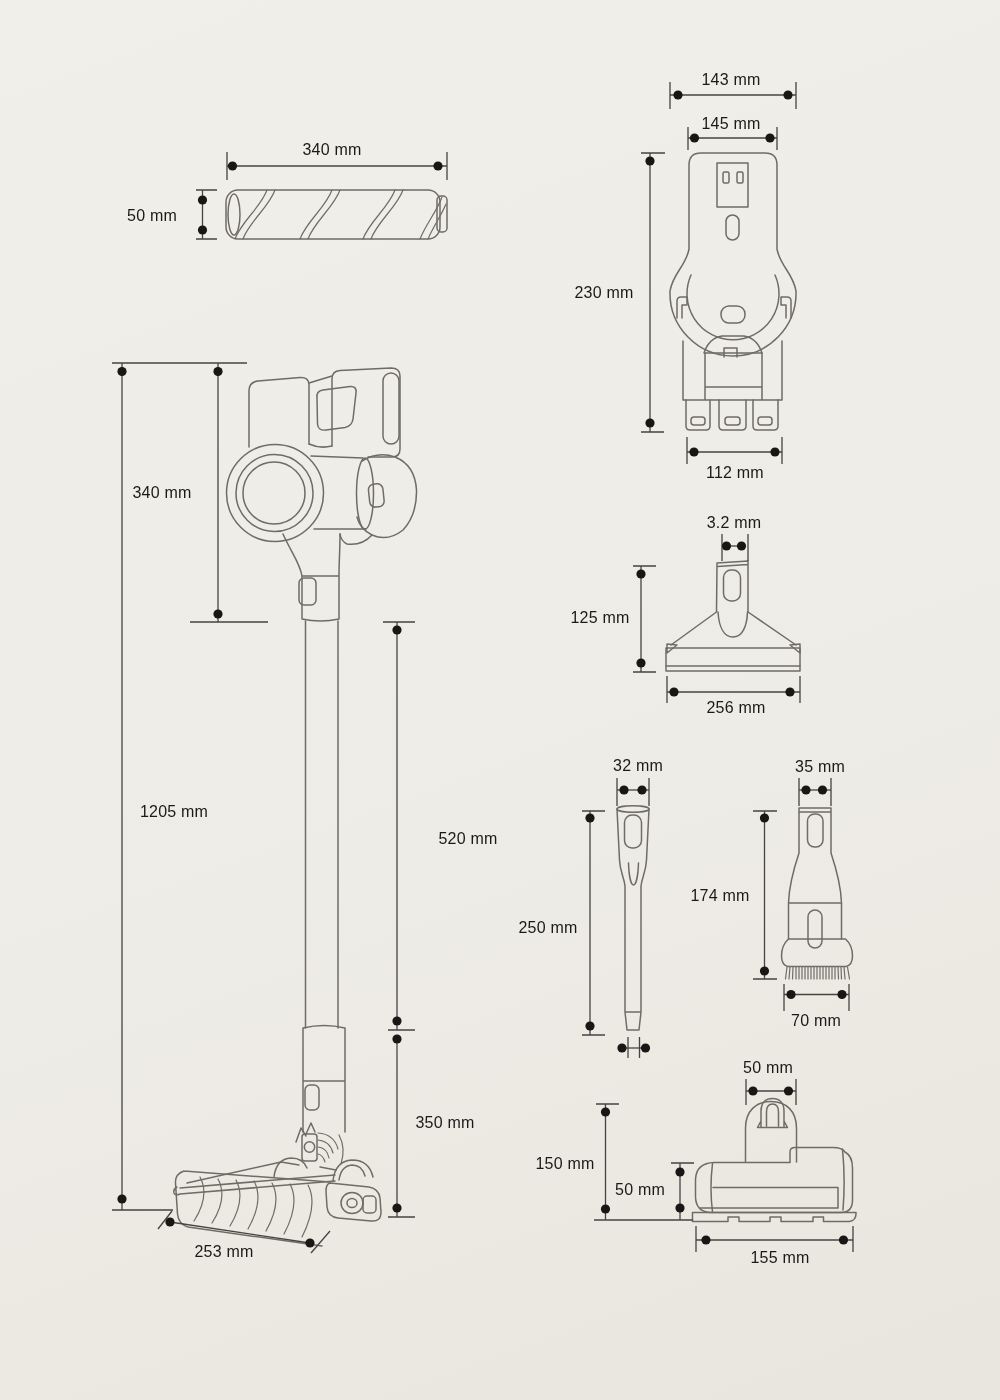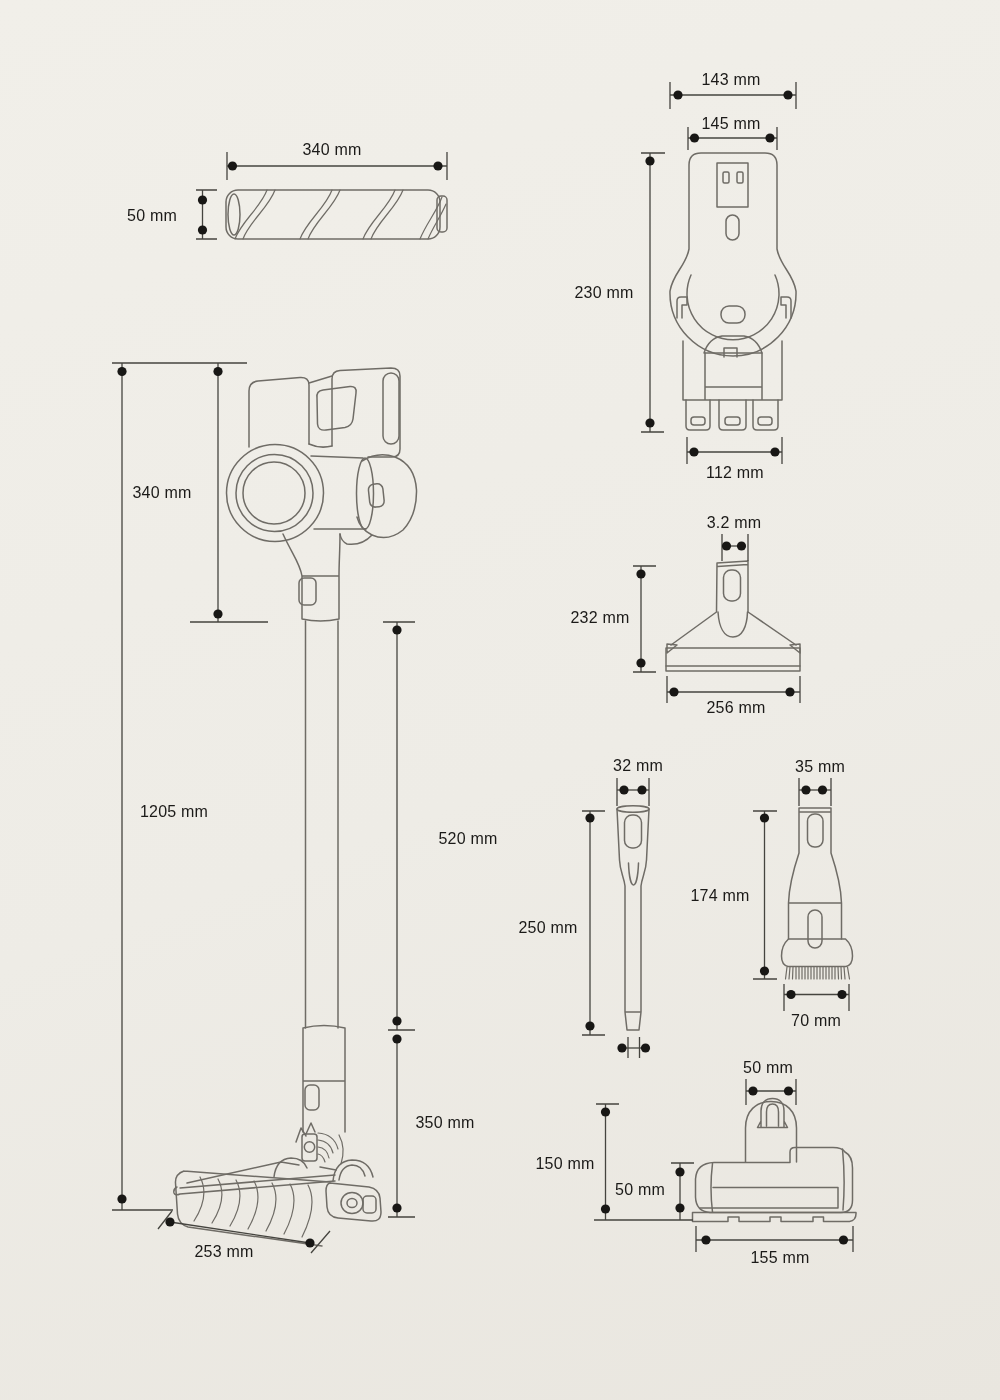--- a/index.html
+++ b/index.html
@@ -245,21 +245,21 @@
 
   <div class="dim-label" style="left:332px;top:150px">340 mm</div>
   <div class="dim-label" style="left:152px;top:216px">50 mm</div>
 
   <div class="dim-label" style="left:731px;top:80px">143 mm</div>
   <div class="dim-label" style="left:731px;top:124px">145 mm</div>
   <div class="dim-label" style="left:604px;top:293px">230 mm</div>
   <div class="dim-label" style="left:735px;top:473px">112 mm</div>
 
   <div class="dim-label" style="left:734px;top:523px">3.2 mm</div>
-  <div class="dim-label" style="left:600px;top:618px">232 mm</div>
+  <div class="dim-label" style="left:600px;top:618px">125 mm</div>
   <div class="dim-label" style="left:736px;top:708px">256 mm</div>
 
   <div class="dim-label" style="left:162px;top:493px">340 mm</div>
   <div class="dim-label" style="left:174px;top:812px">1205 mm</div>
   <div class="dim-label" style="left:468px;top:839px">520 mm</div>
   <div class="dim-label" style="left:445px;top:1123px">350 mm</div>
   <div class="dim-label" style="left:224px;top:1252px">253 mm</div>
 
   <div class="dim-label" style="left:638px;top:766px">32 mm</div>
   <div class="dim-label" style="left:548px;top:928px">250 mm</div>

